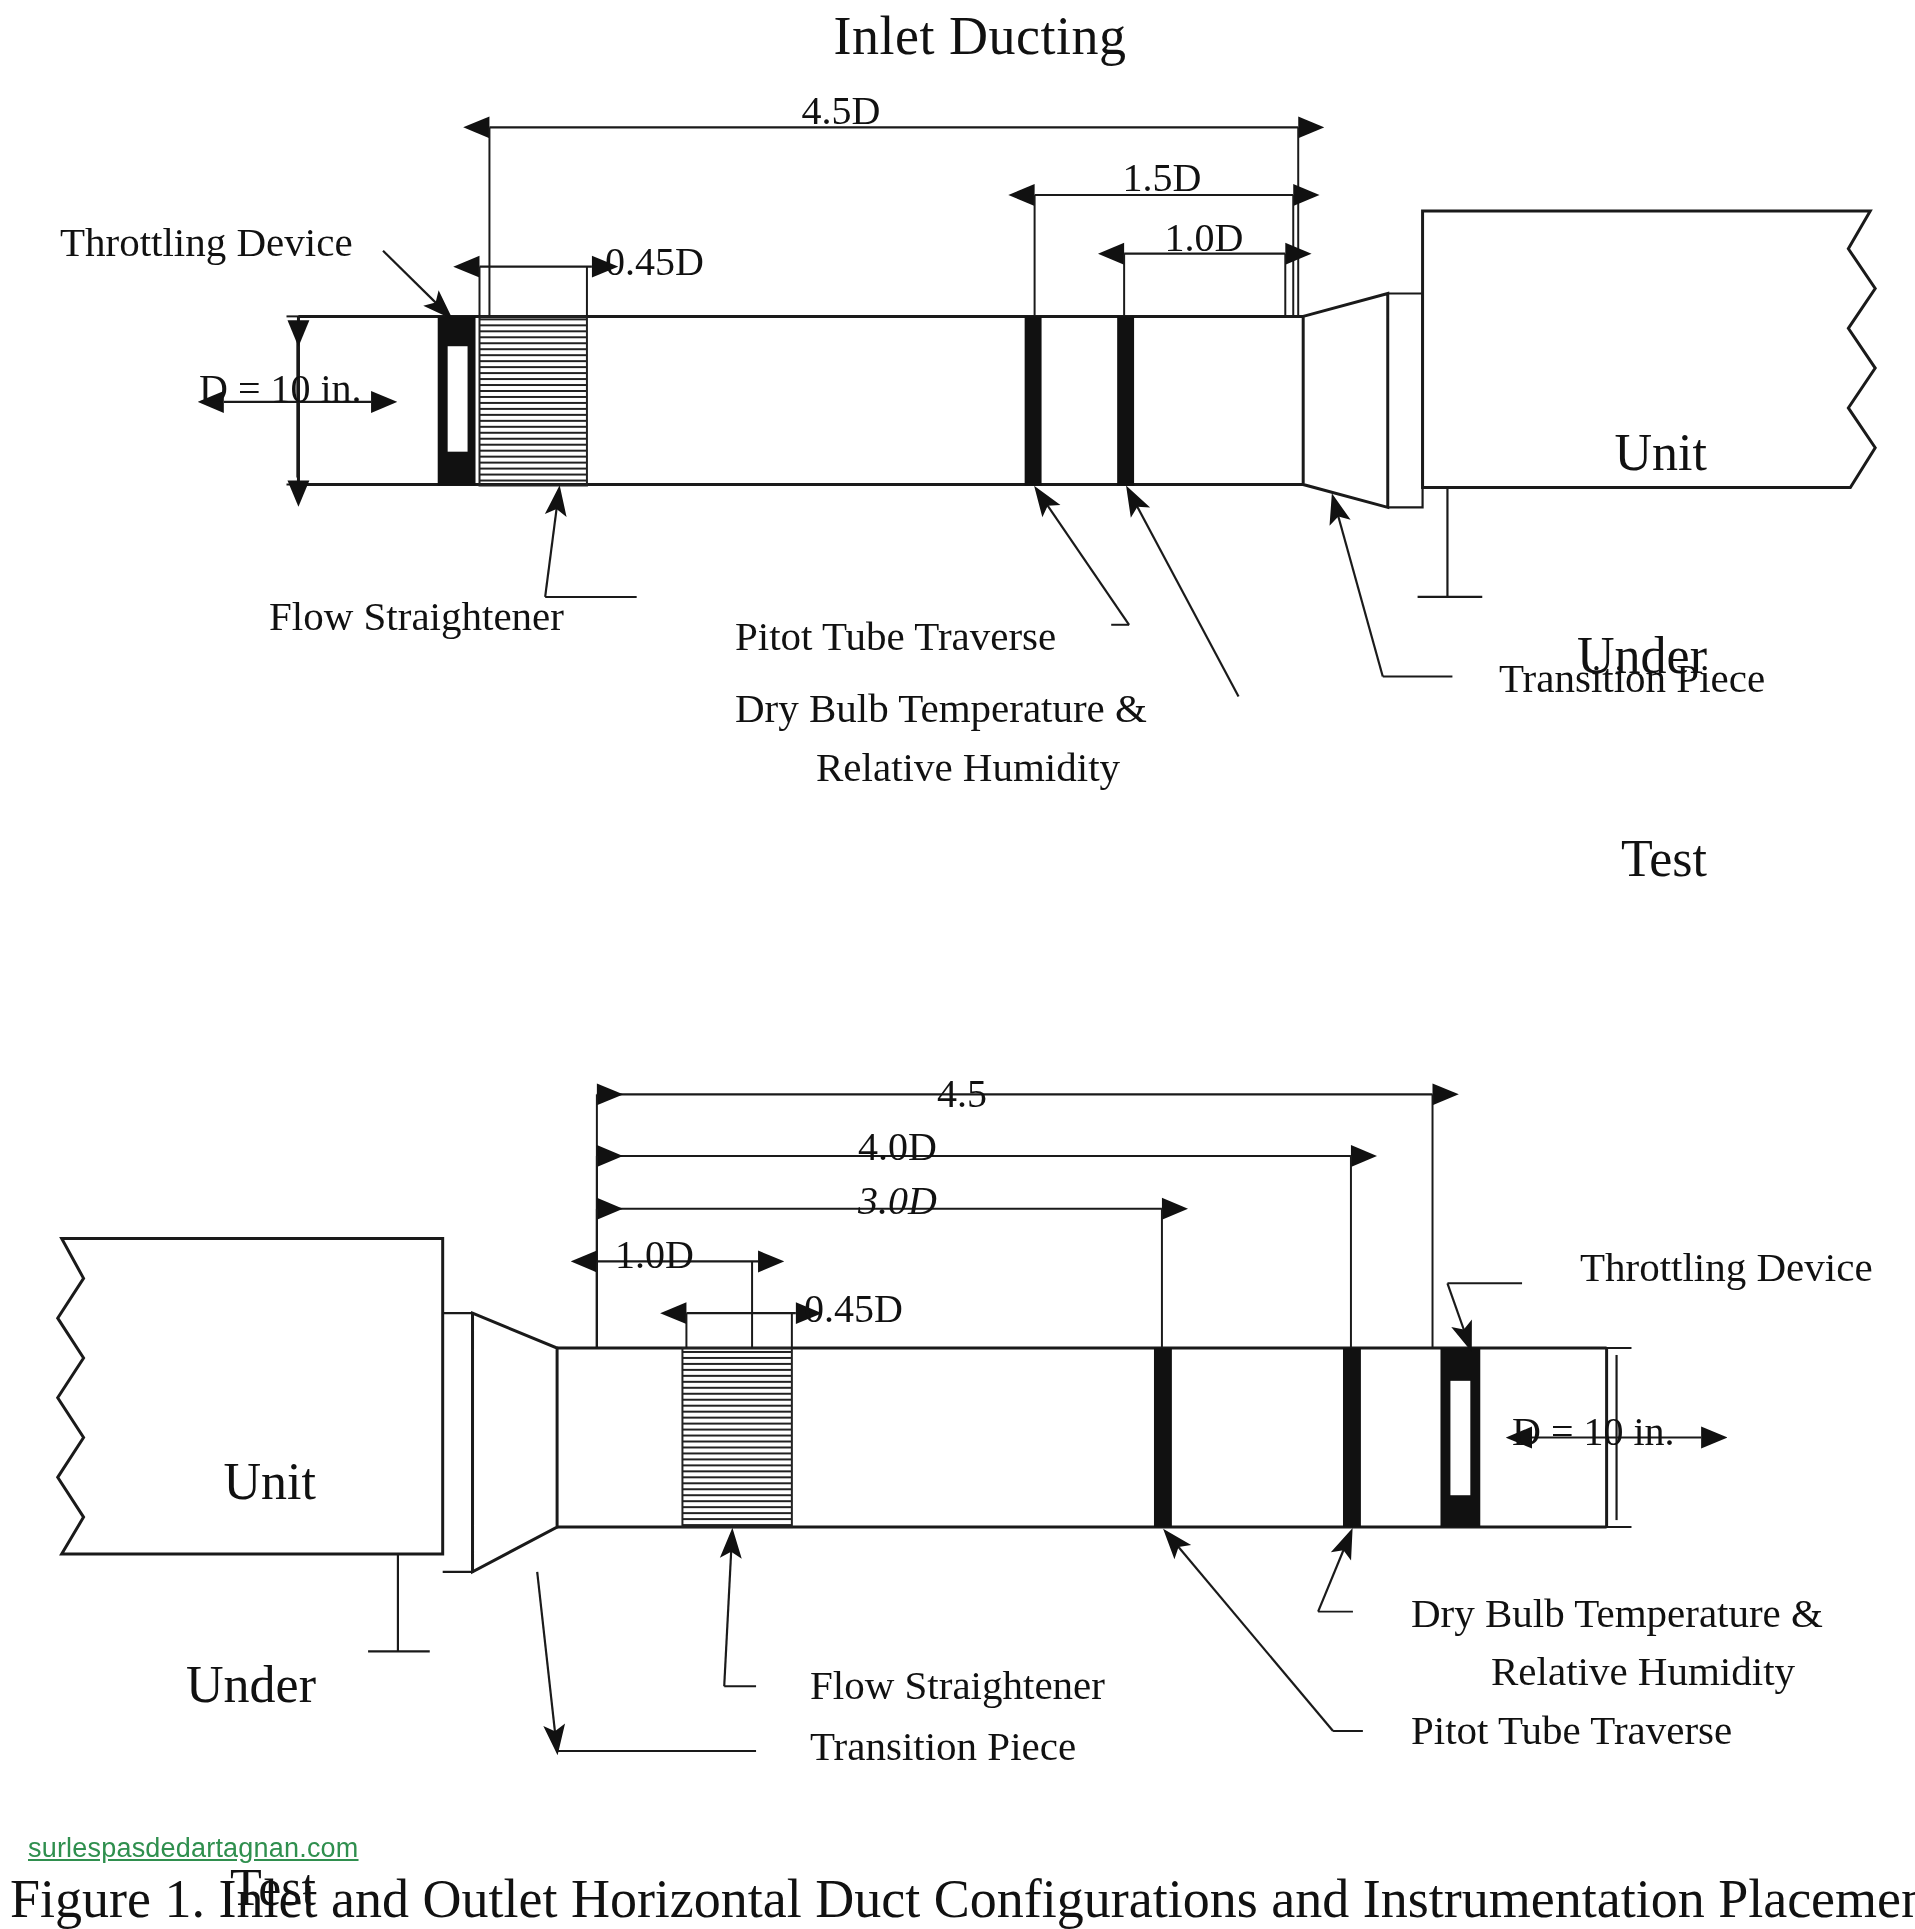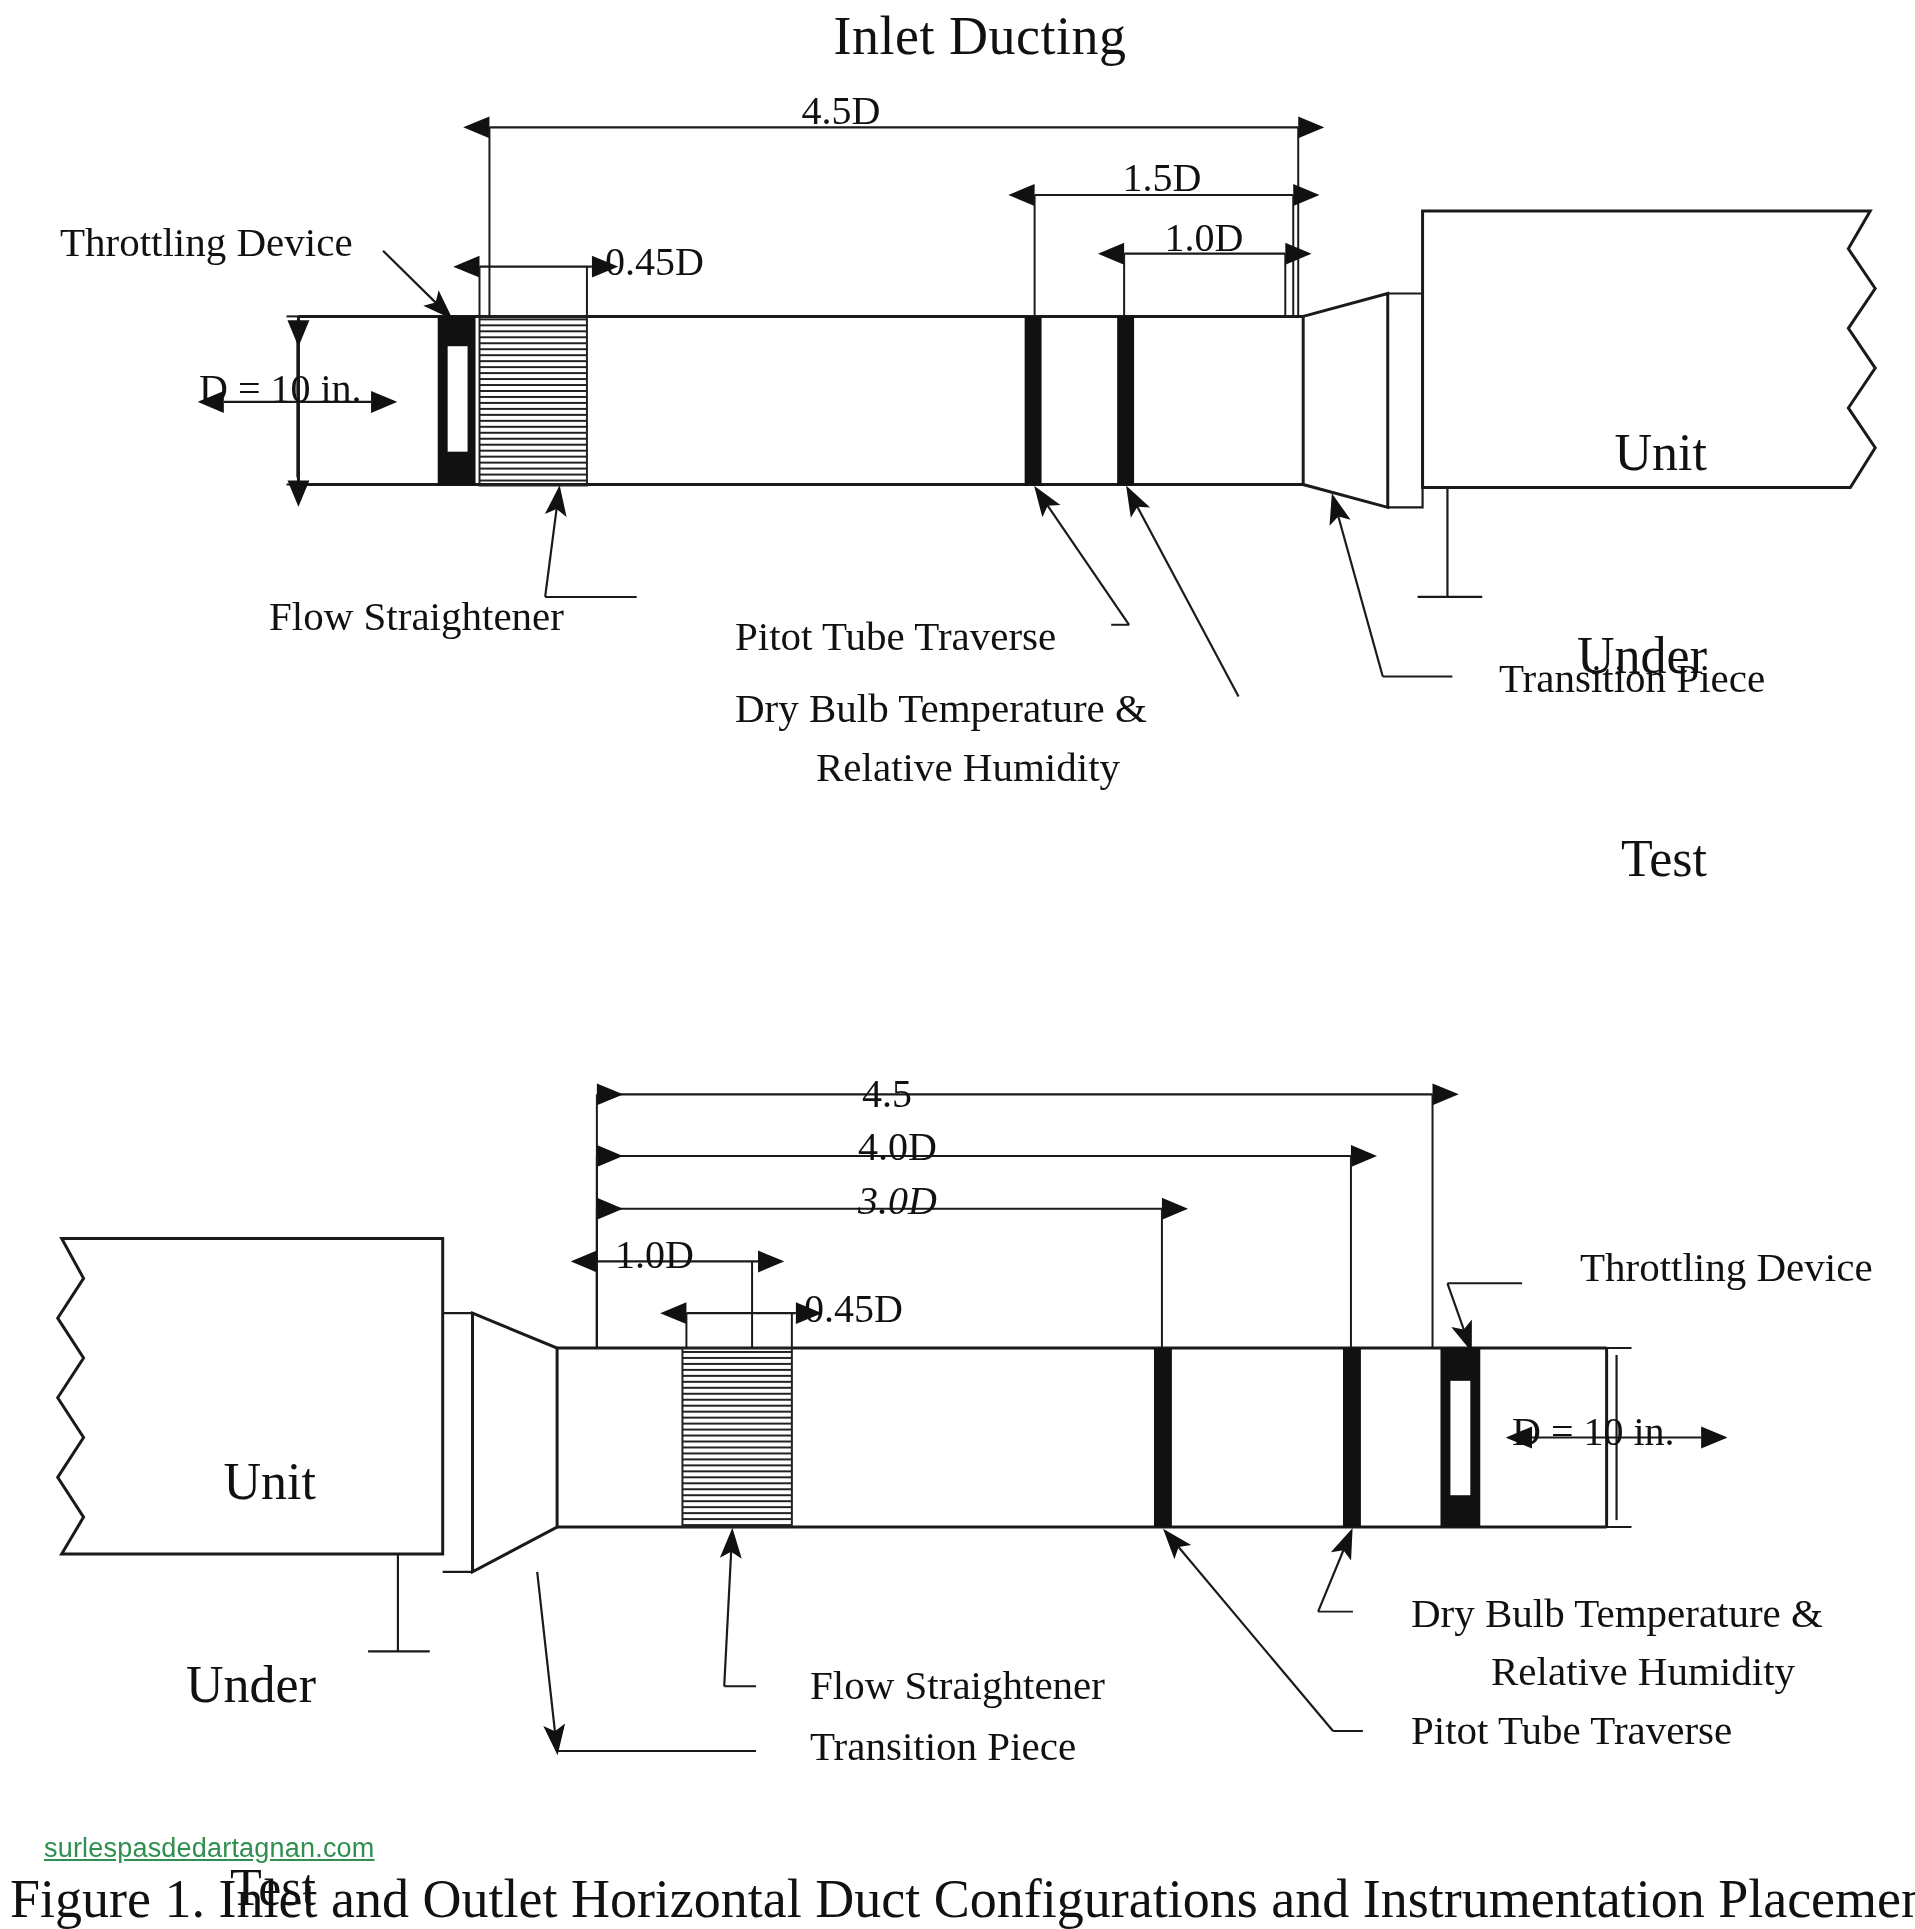--- a/index.html
+++ b/index.html
@@ -219,21 +219,21 @@
 
   <div class="txt lbl serif" style="left:1451px; top:657px;">Transition Piece</div>
 
   <div class="txt uut serif" style="left:1642px; top:284px; transform:translateX(-50%);">
     <div>Unit</div>
     <div>Under</div>
     <div>Test</div>
   </div>
 
 
-  <div class="txt dim serif" style="left:862px; top:1073px;">4.5</div>
+  <div class="txt dim serif" style="left:937px; top:1073px;">4.5</div>
 
   <div class="txt dim serif" style="left:858px; top:1126px;">4.0D</div>
 
   <div class="txt dim serif" style="left:858px; top:1180px;font-style:italic;">3.0D</div>
 
   <div class="txt dim serif" style="left:615px; top:1234px;">1.0D</div>
 
   <div class="txt dim serif" style="left:804px; top:1288px;">0.45D</div>
 
   <div class="txt dim serif" style="left:1512px; top:1411px;">D = 10 in.</div>
@@ -248,18 +248,18 @@
   <div class="txt lbl serif" style="left:1443px; top:1650px;">Relative Humidity</div>
 
   <div class="txt lbl serif" style="left:1363px; top:1709px;">Pitot Tube Traverse</div>
 
   <div class="txt uut serif" style="left:251px; top:1313px; transform:translateX(-50%);">
     <div>Unit</div>
     <div>Under</div>
     <div>Test</div>
   </div>
 
-  <div class="txt watermark" style="left:28px; top:1834px;margin-left:16px;">surlespasdedartagnan.com</div>
+  <div class="txt watermark" style="left:28px; top:1834px;">surlespasdedartagnan.com</div>
 
   <div class="txt caption serif" style="left:10px; top:1871px;">Figure 1. Inlet and Outlet Horizontal Duct Configurations and Instrumentation Placement</div>
 
 </div>
 
 
 </body></html>

